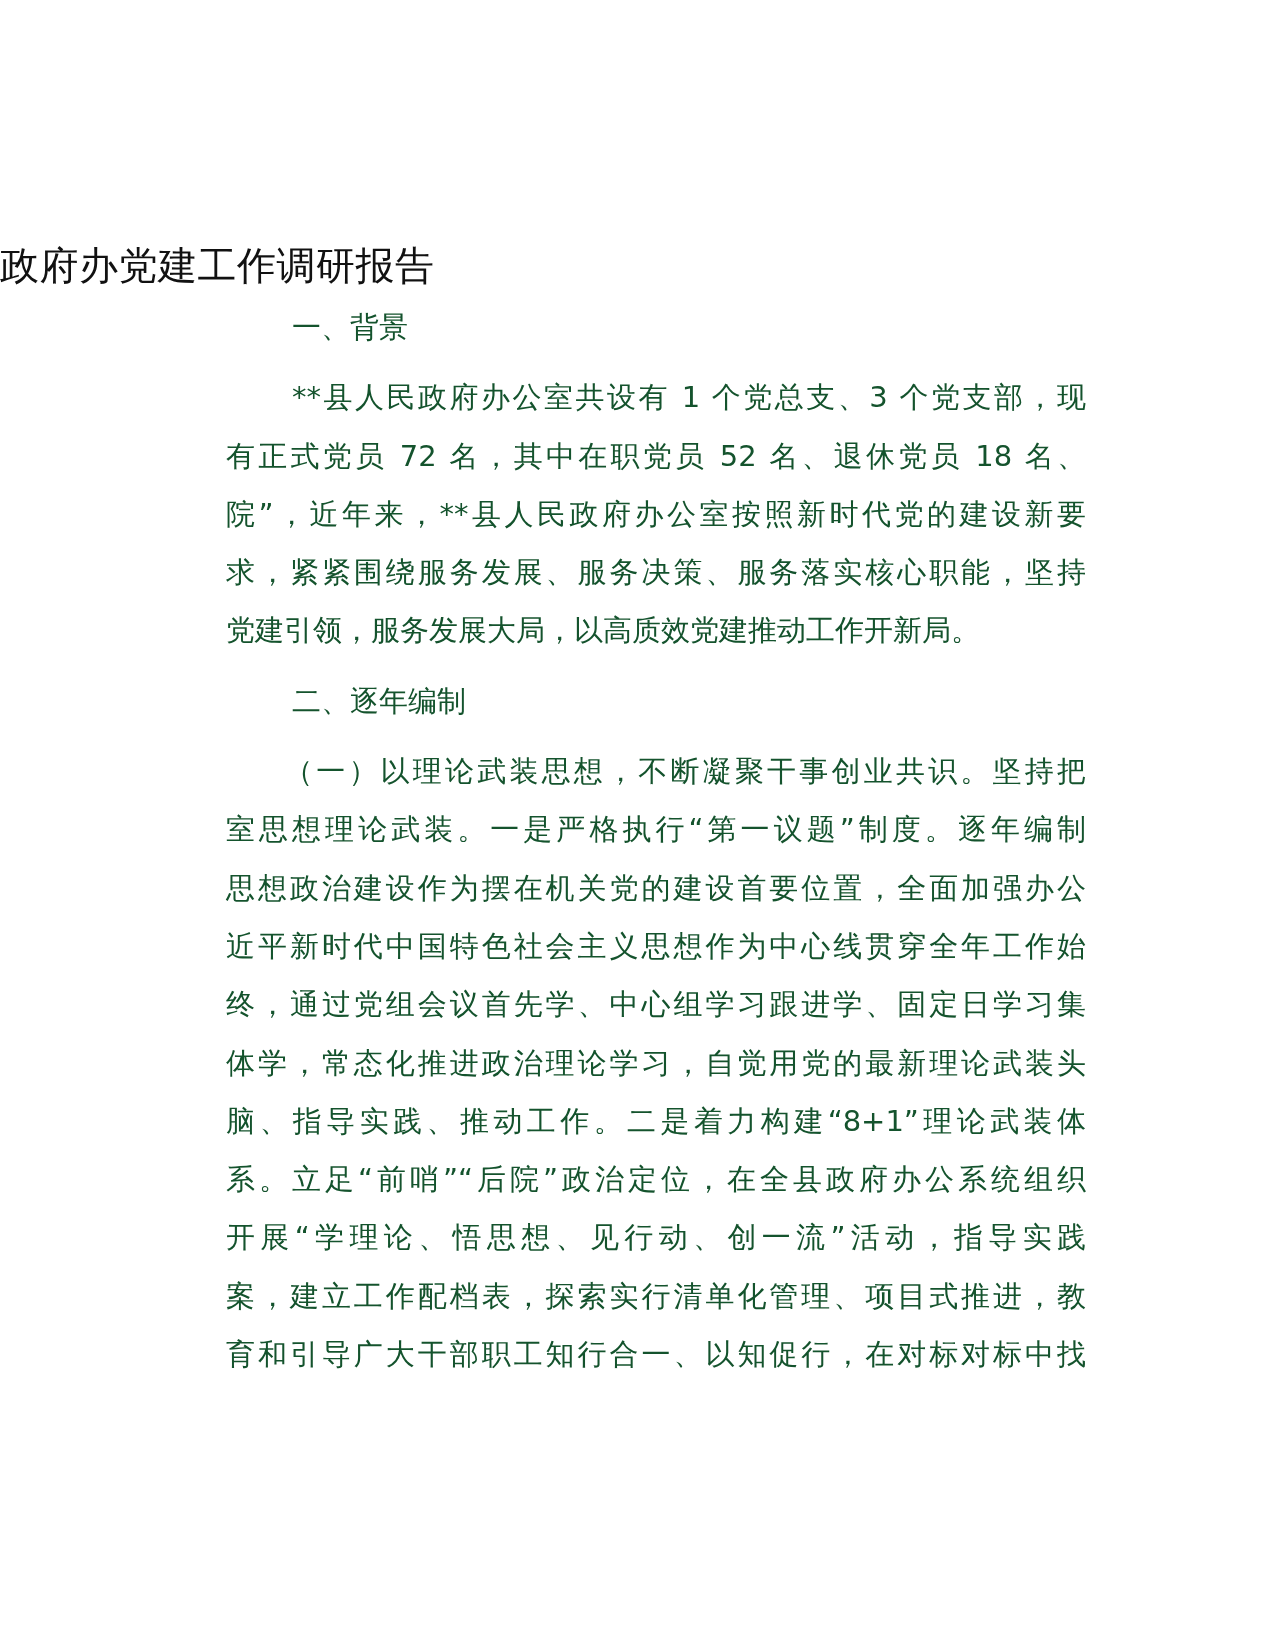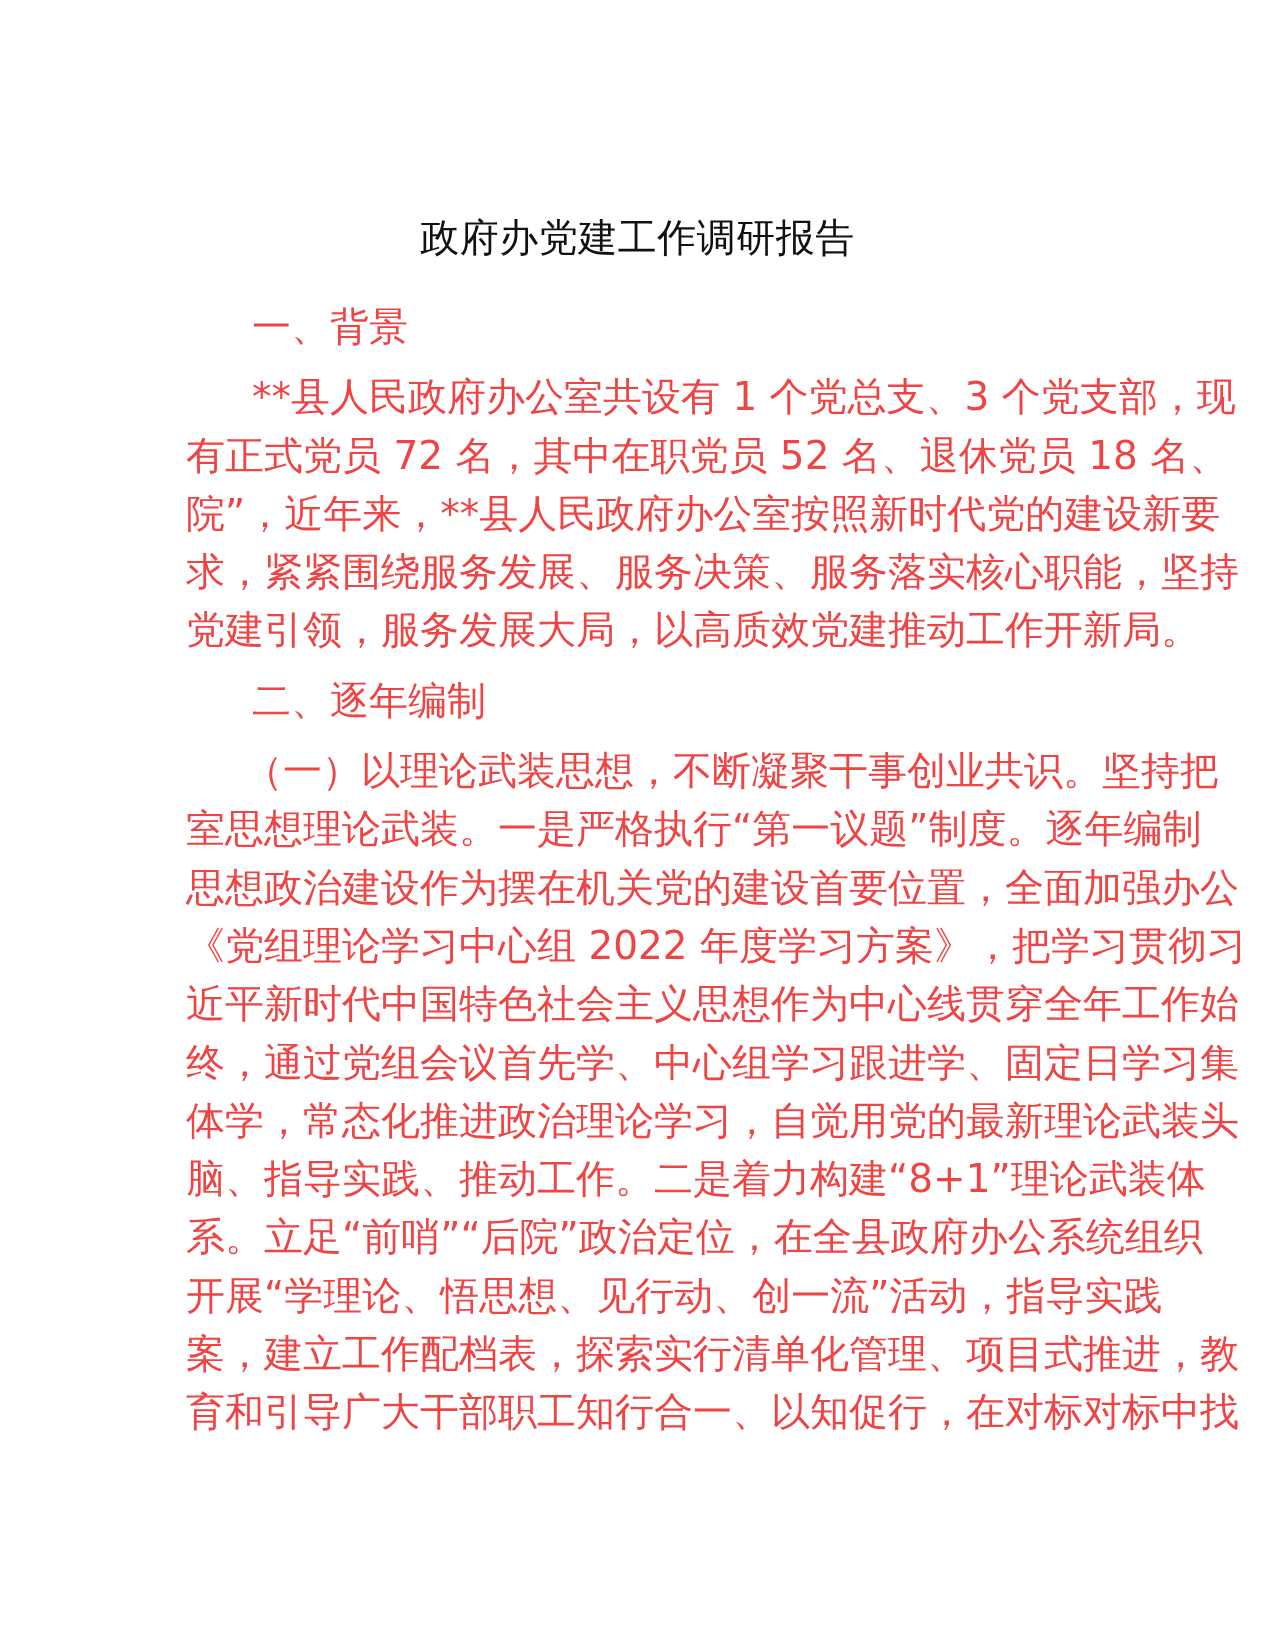--- a/index.html
+++ b/index.html
@@ -1,23 +1,23 @@
 <!DOCTYPE html>
 <html><head>
 <meta charset="utf-8">
 <style>
   html, body { margin: 0; padding: 0; background: #ffffff; }
   body { width: 1275px; height: 1650px; position: relative; overflow: hidden;
          font-family: "DejaVu Sans", "Liberation Sans", sans-serif; color: #111111; }
   .page { position: absolute; left: 0; top: 0; width: 1275px; height: 1650px; background: #fff; }
-  .title { position: absolute; top: 210px; left: 0; width: 1275px; text-align: center;
+  .title { position: absolute; top: 238px; left: 0; width: 1275px; text-align: left;
            font-size: 39px; line-height: 56px; letter-spacing: 0.5px; color: #111; }
   .body { position: absolute; left: 186px; top: 298px; width: 900px; }
-  .line { font-size: 39px; line-height: 58.3px; height: 58.3px; white-space: nowrap;
-          text-align: justify; text-align-last: justify; color: #ef4444; }
+  .line { font-size: 29px; line-height: 58.3px; height: 58.3px; white-space: nowrap;
+          text-align: justify; text-align-last: justify; color: #14532d; margin-left: 40px; }
   .line.last { text-align-last: left; }
   .indent { padding-left: 66px; }
   .indent-paren { padding-left: 58px; }
   .heading { text-align-last: left; }
   .gap { height: 12px; }
 </style>
 </head>
 <body>
 
 <div class="page">
@@ -33,21 +33,20 @@
       <div class="line">求，紧紧围绕服务发展、服务决策、服务落实核心职能，坚持</div>
       <div class="line last">党建引领，服务发展大局，以高质效党建推动工作开新局。</div>
     </div>
     <div class="gap"></div>
     <div class="line heading indent">二、逐年编制</div>
     <div class="gap"></div>
     <div>
       <div class="line indent-paren">（一）以理论武装思想，不断凝聚干事创业共识。坚持把</div>
       <div class="line">室思想理论武装。一是严格执行“第一议题”制度。逐年编制</div>
       <div class="line">思想政治建设作为摆在机关党的建设首要位置，全面加强办公</div>
-      <div class="line">《党组理论学习中心组 2022 年度学习方案》，把学习贯彻习</div>
       <div class="line">近平新时代中国特色社会主义思想作为中心线贯穿全年工作始</div>
       <div class="line">终，通过党组会议首先学、中心组学习跟进学、固定日学习集</div>
       <div class="line">体学，常态化推进政治理论学习，自觉用党的最新理论武装头</div>
       <div class="line">脑、指导实践、推动工作。二是着力构建“8+1”理论武装体</div>
       <div class="line">系。立足“前哨”“后院”政治定位，在全县政府办公系统组织</div>
       <div class="line">开展“学理论、悟思想、见行动、创一流”活动，指导实践</div>
       <div class="line">案，建立工作配档表，探索实行清单化管理、项目式推进，教</div>
       <div class="line">育和引导广大干部职工知行合一、以知促行，在对标对标中找</div>
     </div>
   </div>

